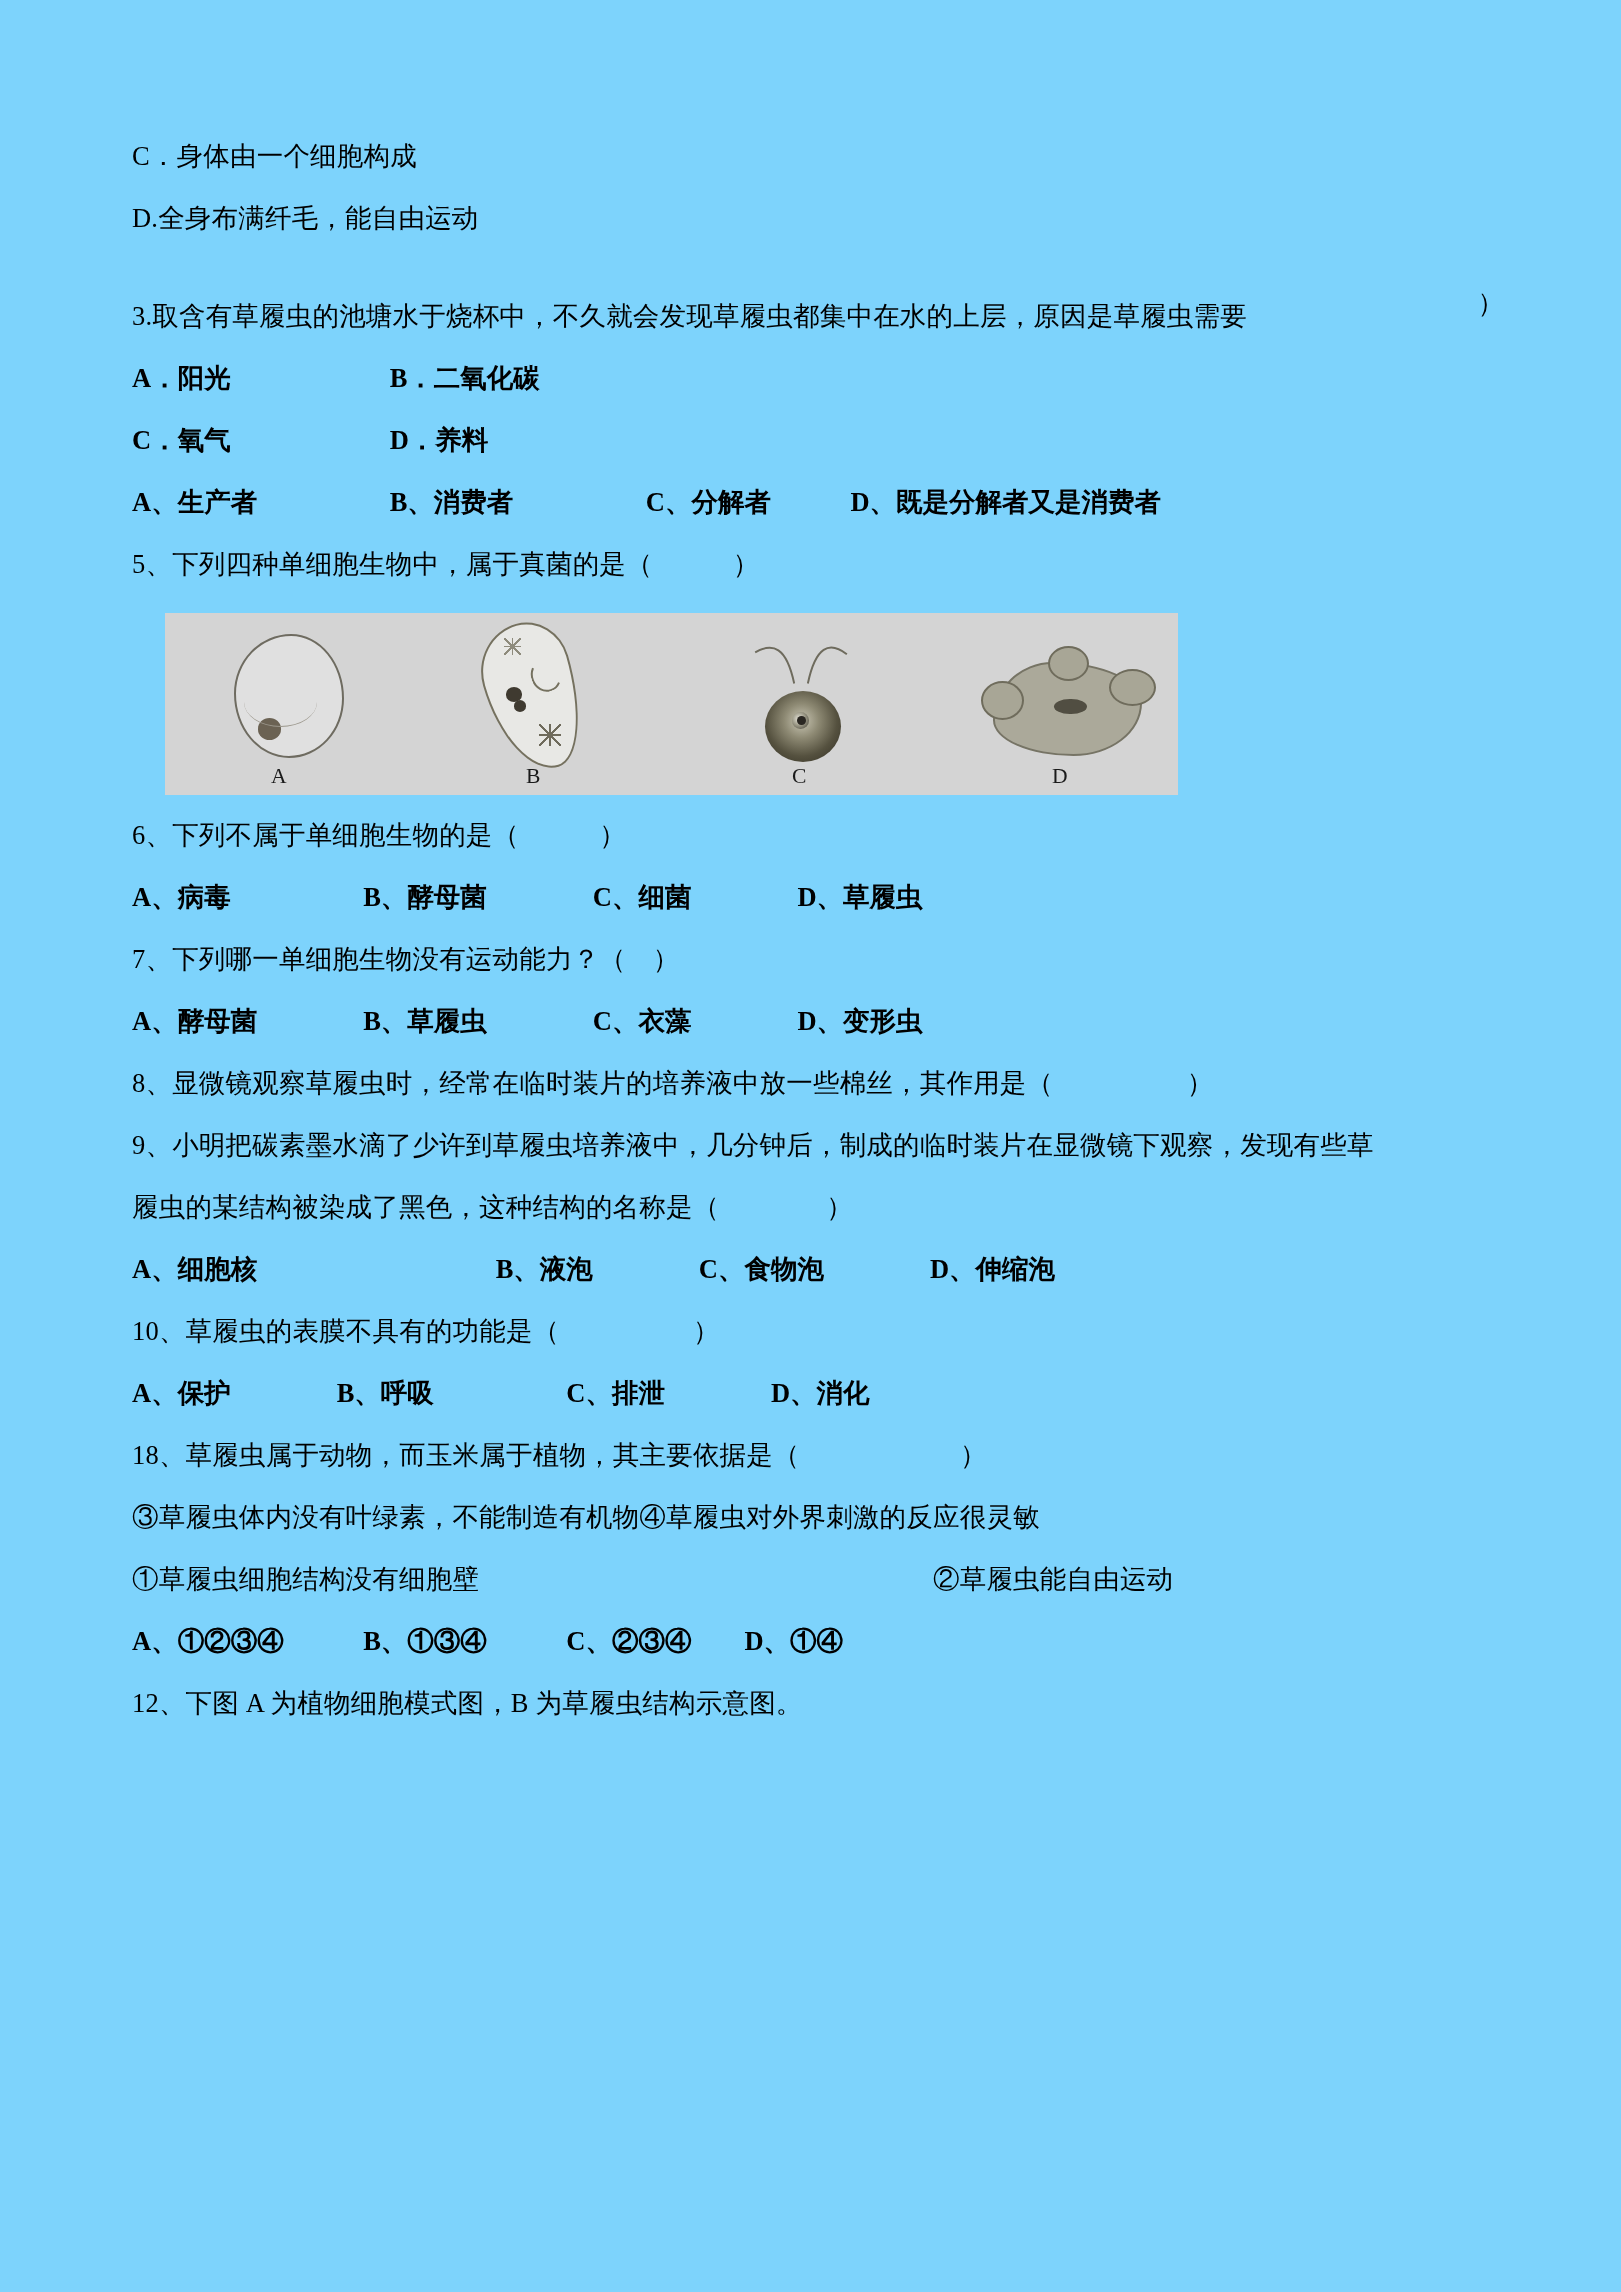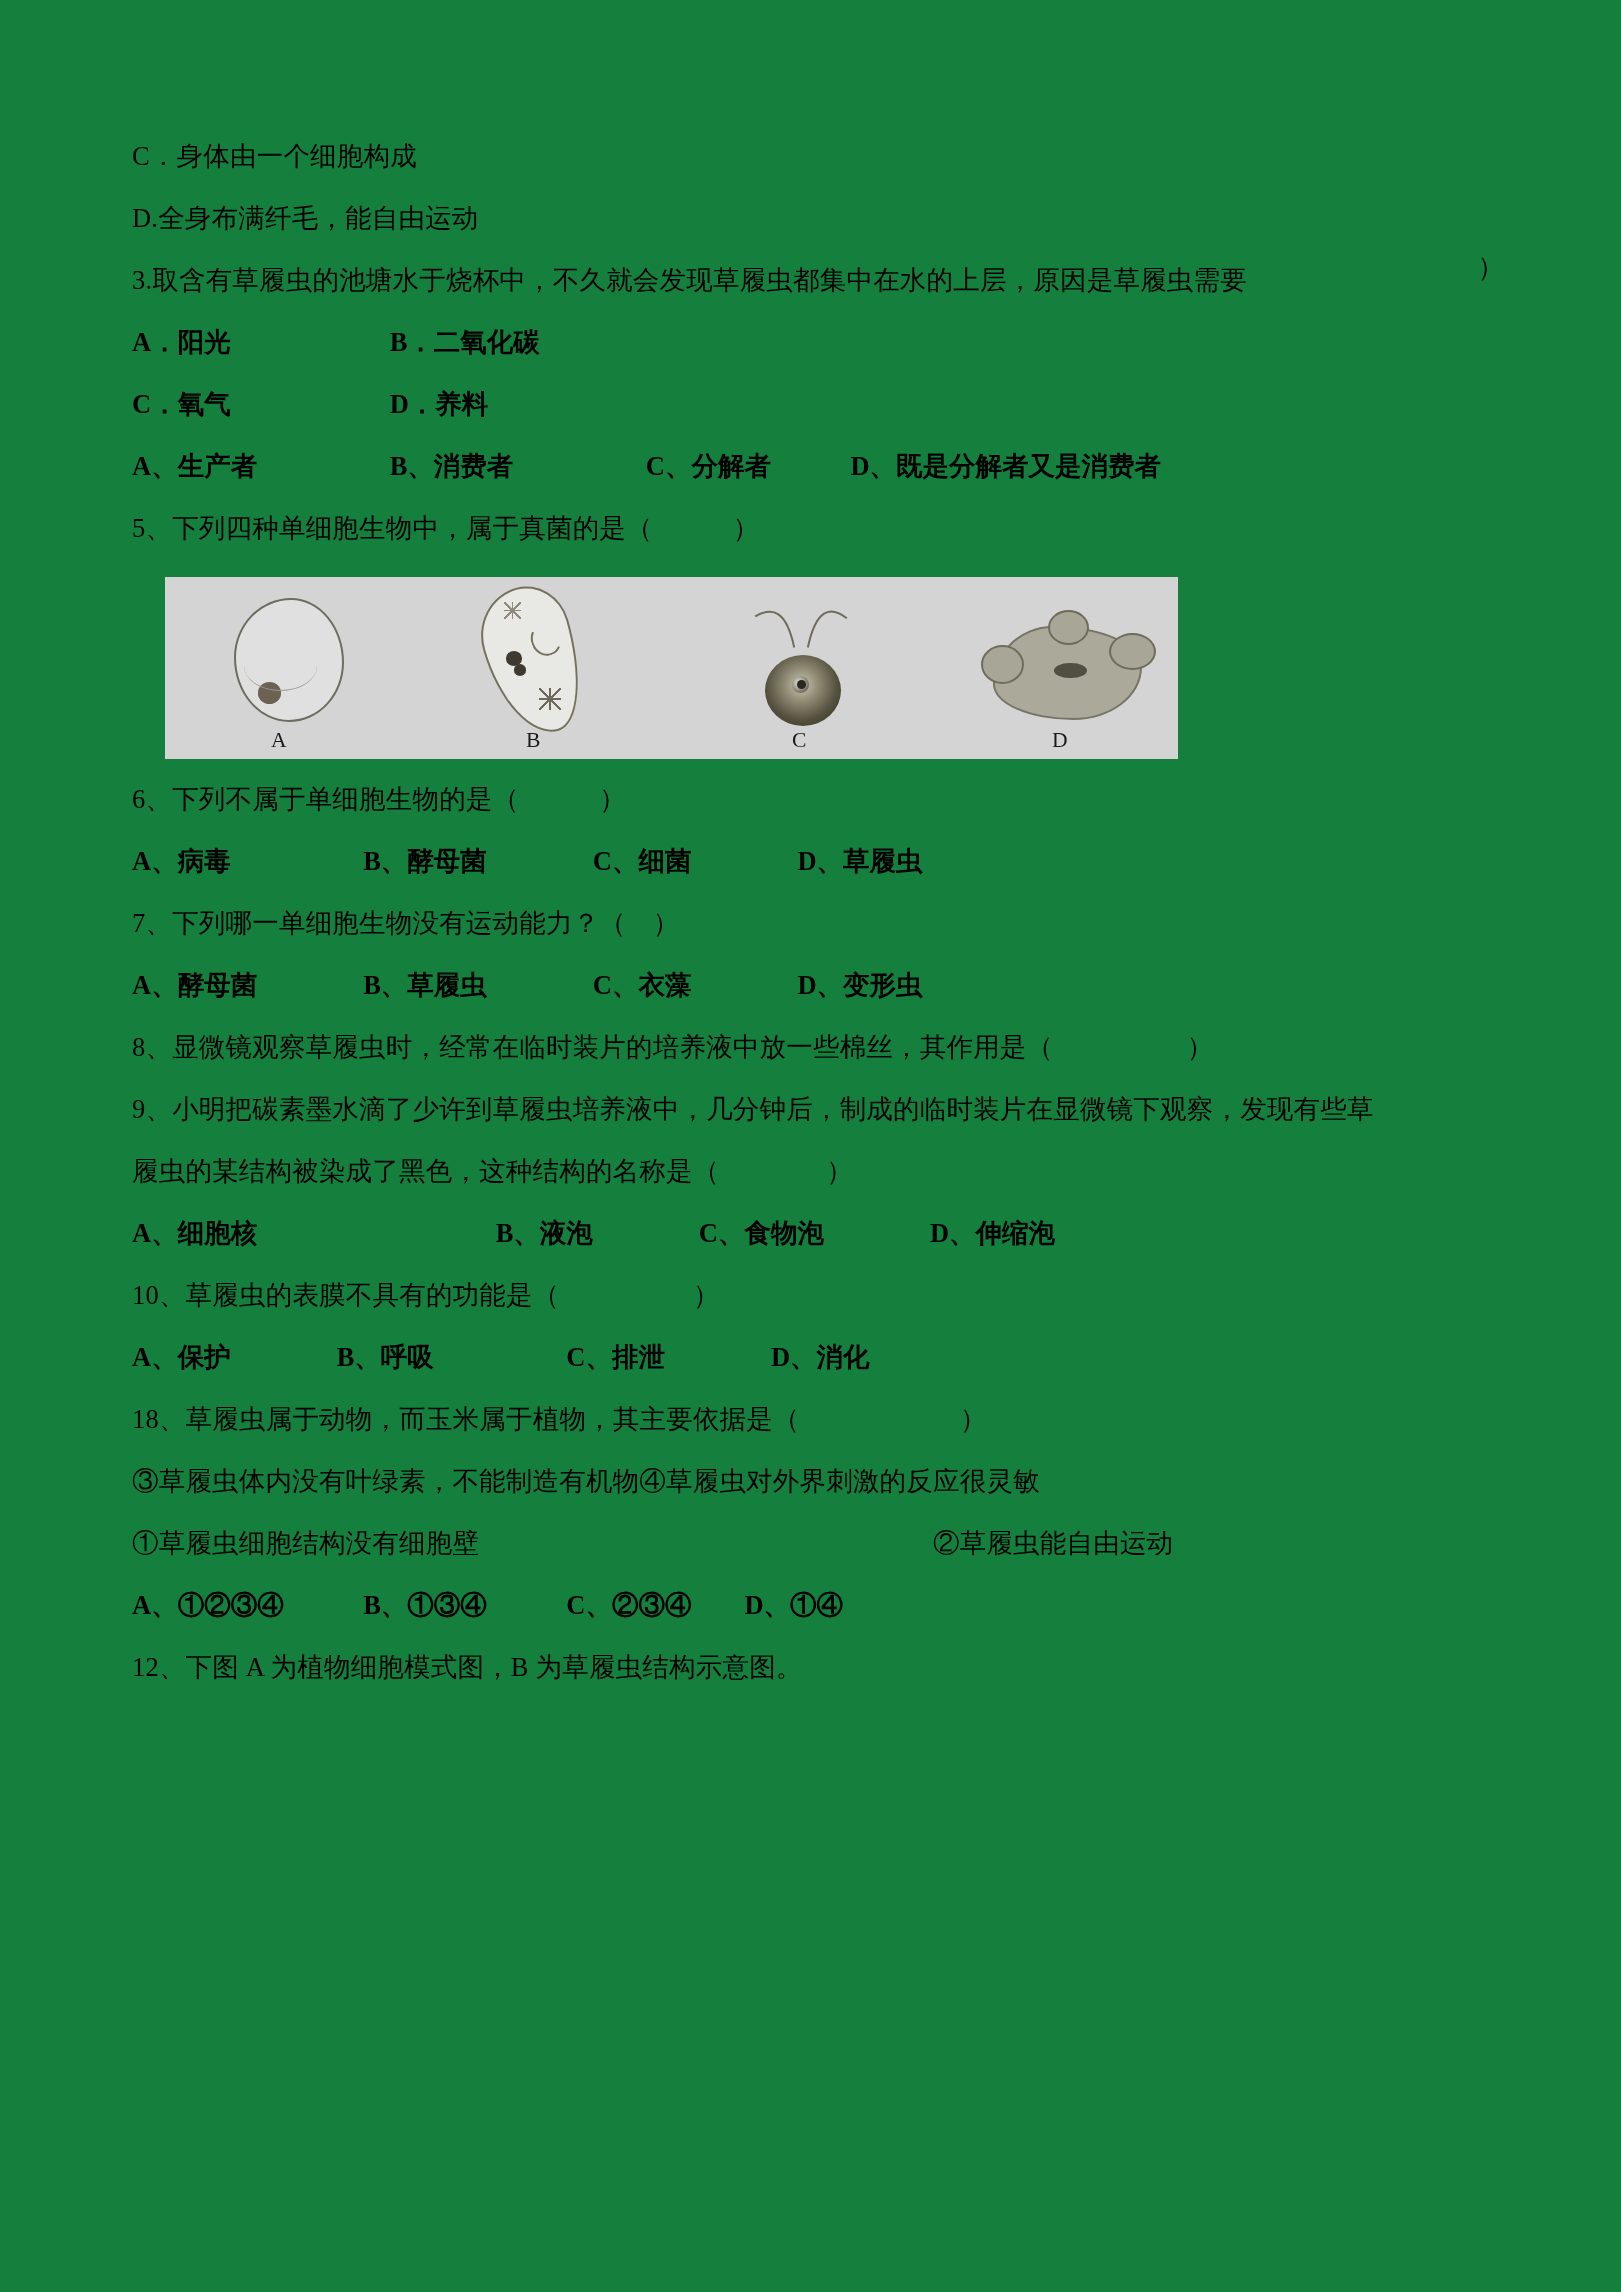--- a/index.html
+++ b/index.html
@@ -8,21 +8,21 @@
     background: #ffffff;
   }
   body {
     font-family: "Liberation Serif", "DejaVu Serif", serif;
     color: #000000;
   }
   .page {
     position: relative;
     width: 1621px;
     height: 2293px;
-    background: #15803d;
+    background: #7dd3fc;
     margin: 0 auto;
     overflow: hidden;
   }
   .content {
     position: absolute;
     left: 132px;
     top: 125px;
     width: 1372px;
   }
   .line {
@@ -32,20 +32,21 @@
     letter-spacing: 0.2px;
   }
   .opts {
     font-size: 26.5px;
     line-height: 62px;
     white-space: pre;
     font-weight: bold;
   }
   .q-wrap {
     position: relative;
+    margin-top: 36px;
   }
   .float-right-paren {
     position: absolute;
     right: 0;
     top: 0;
     font-size: 26.5px;
   }
   
   .figure-block {
     margin-top: 17.6px;

